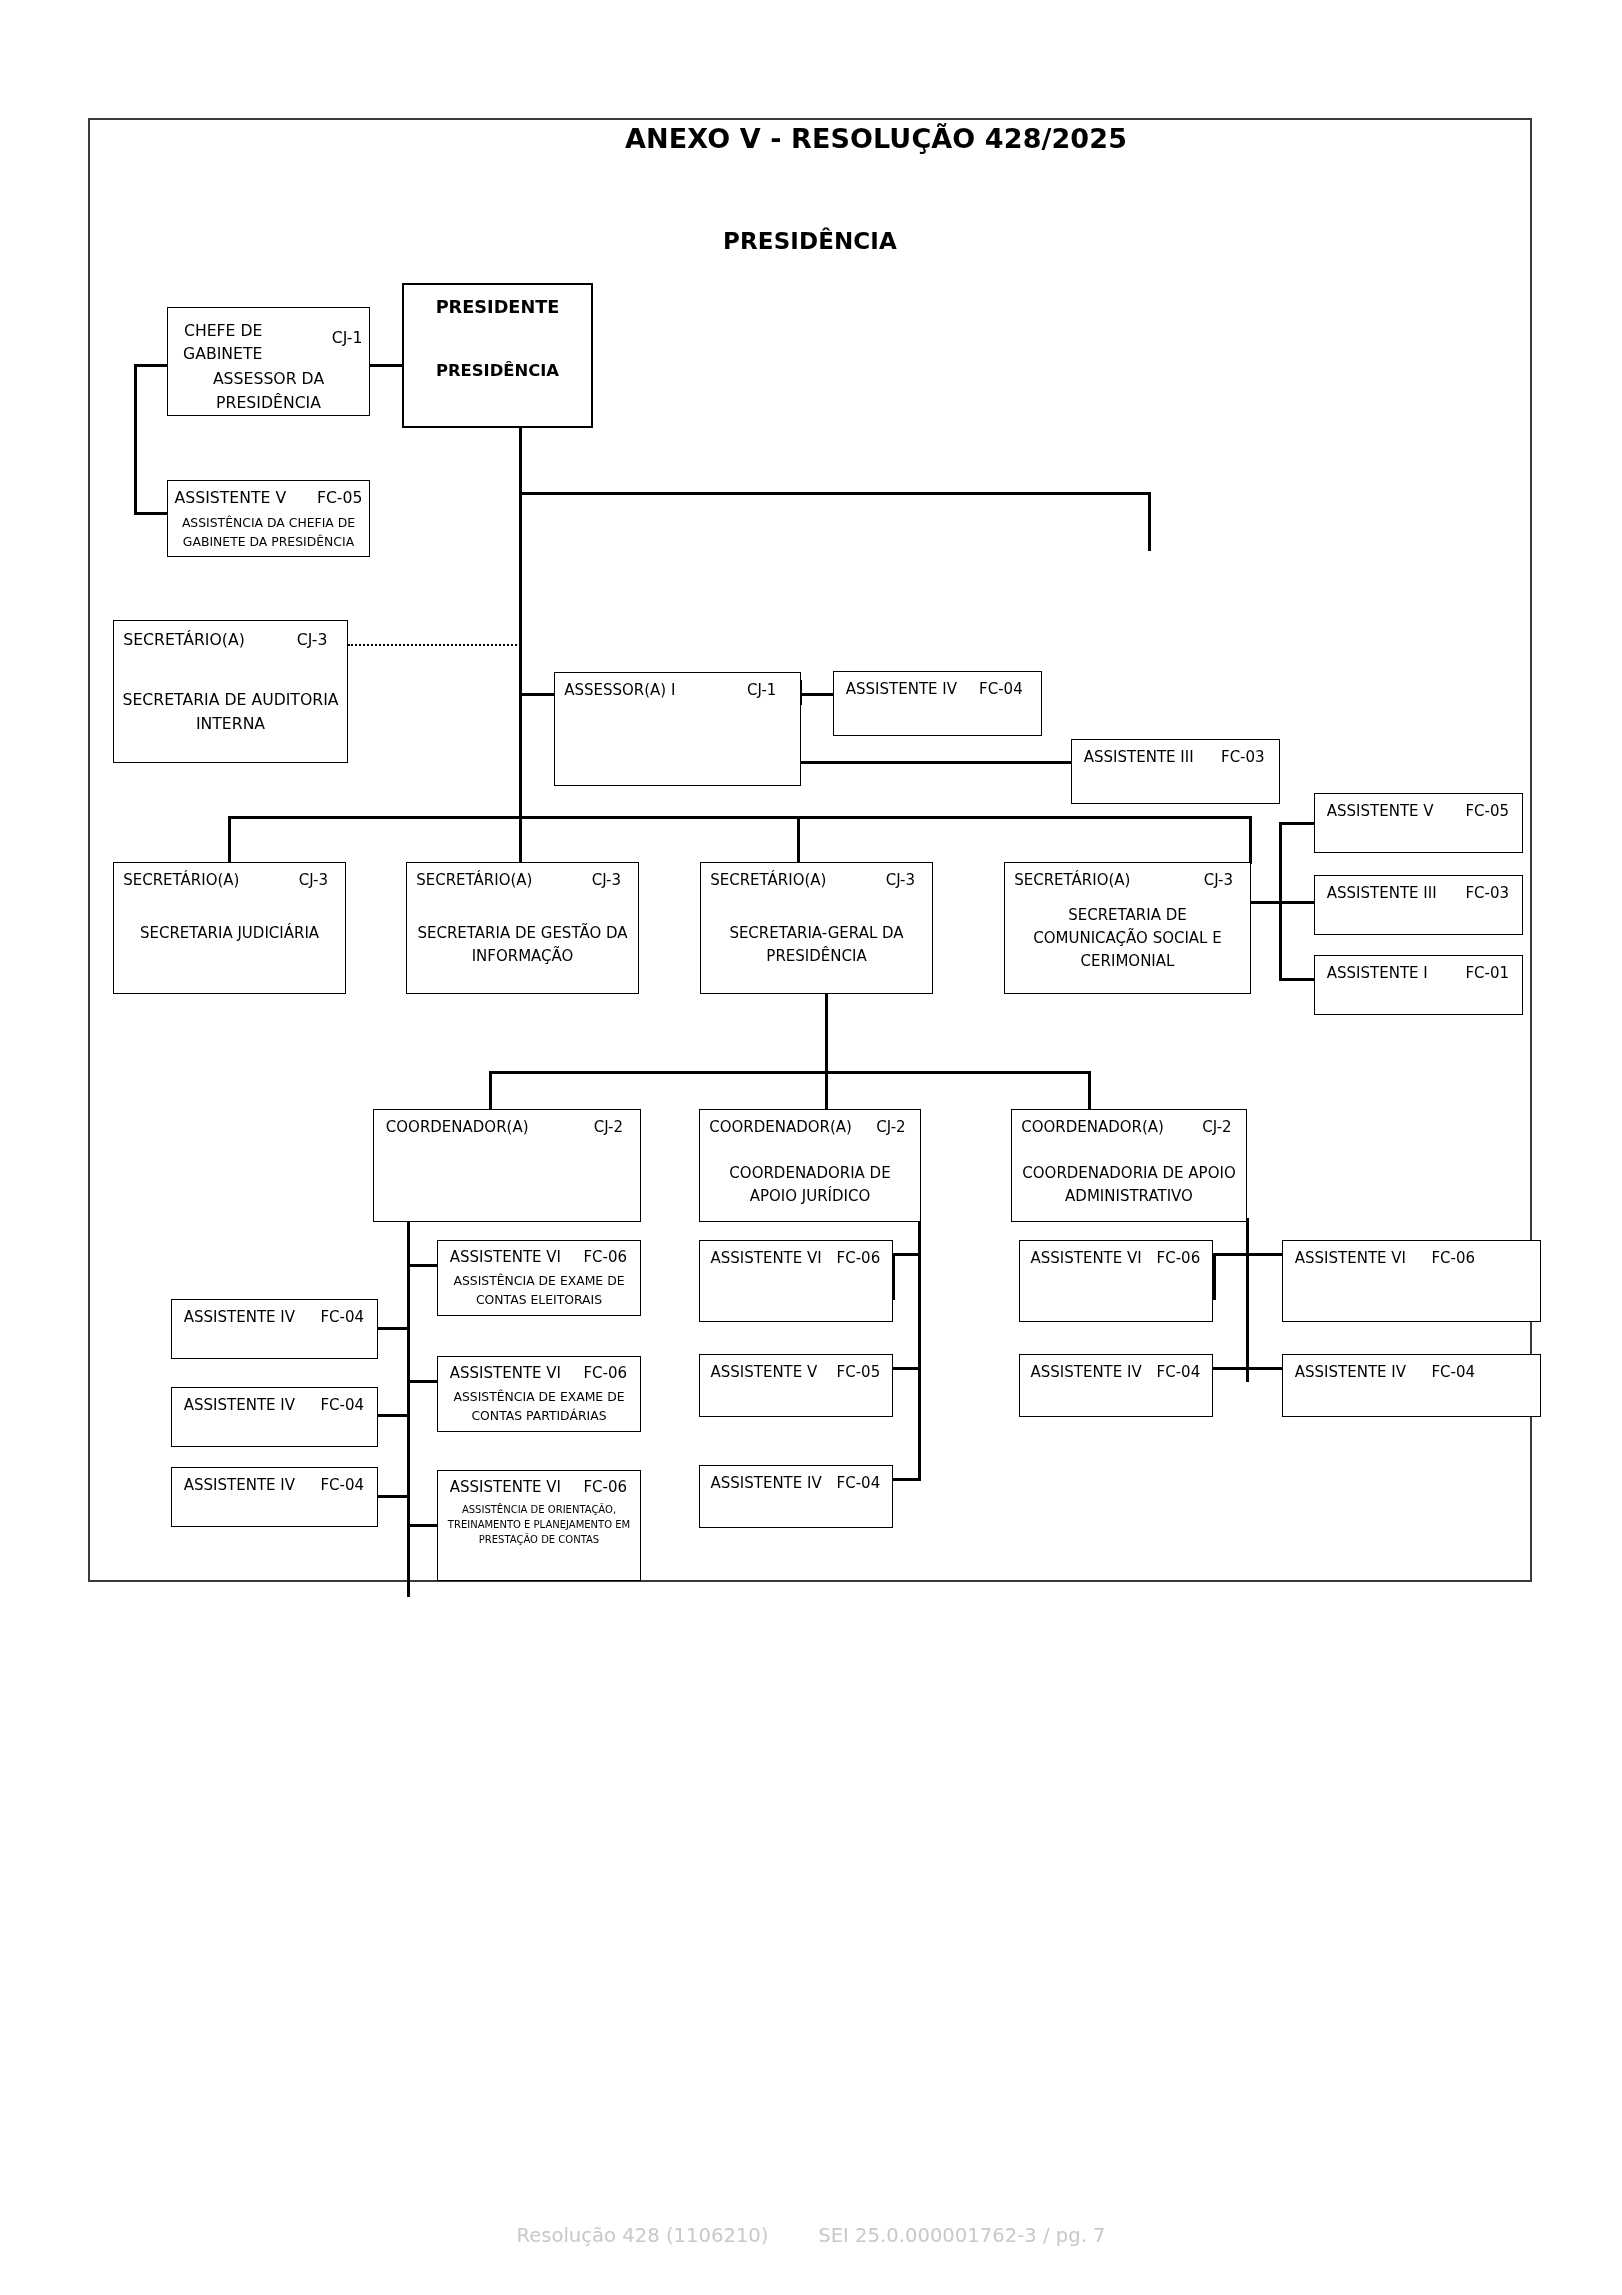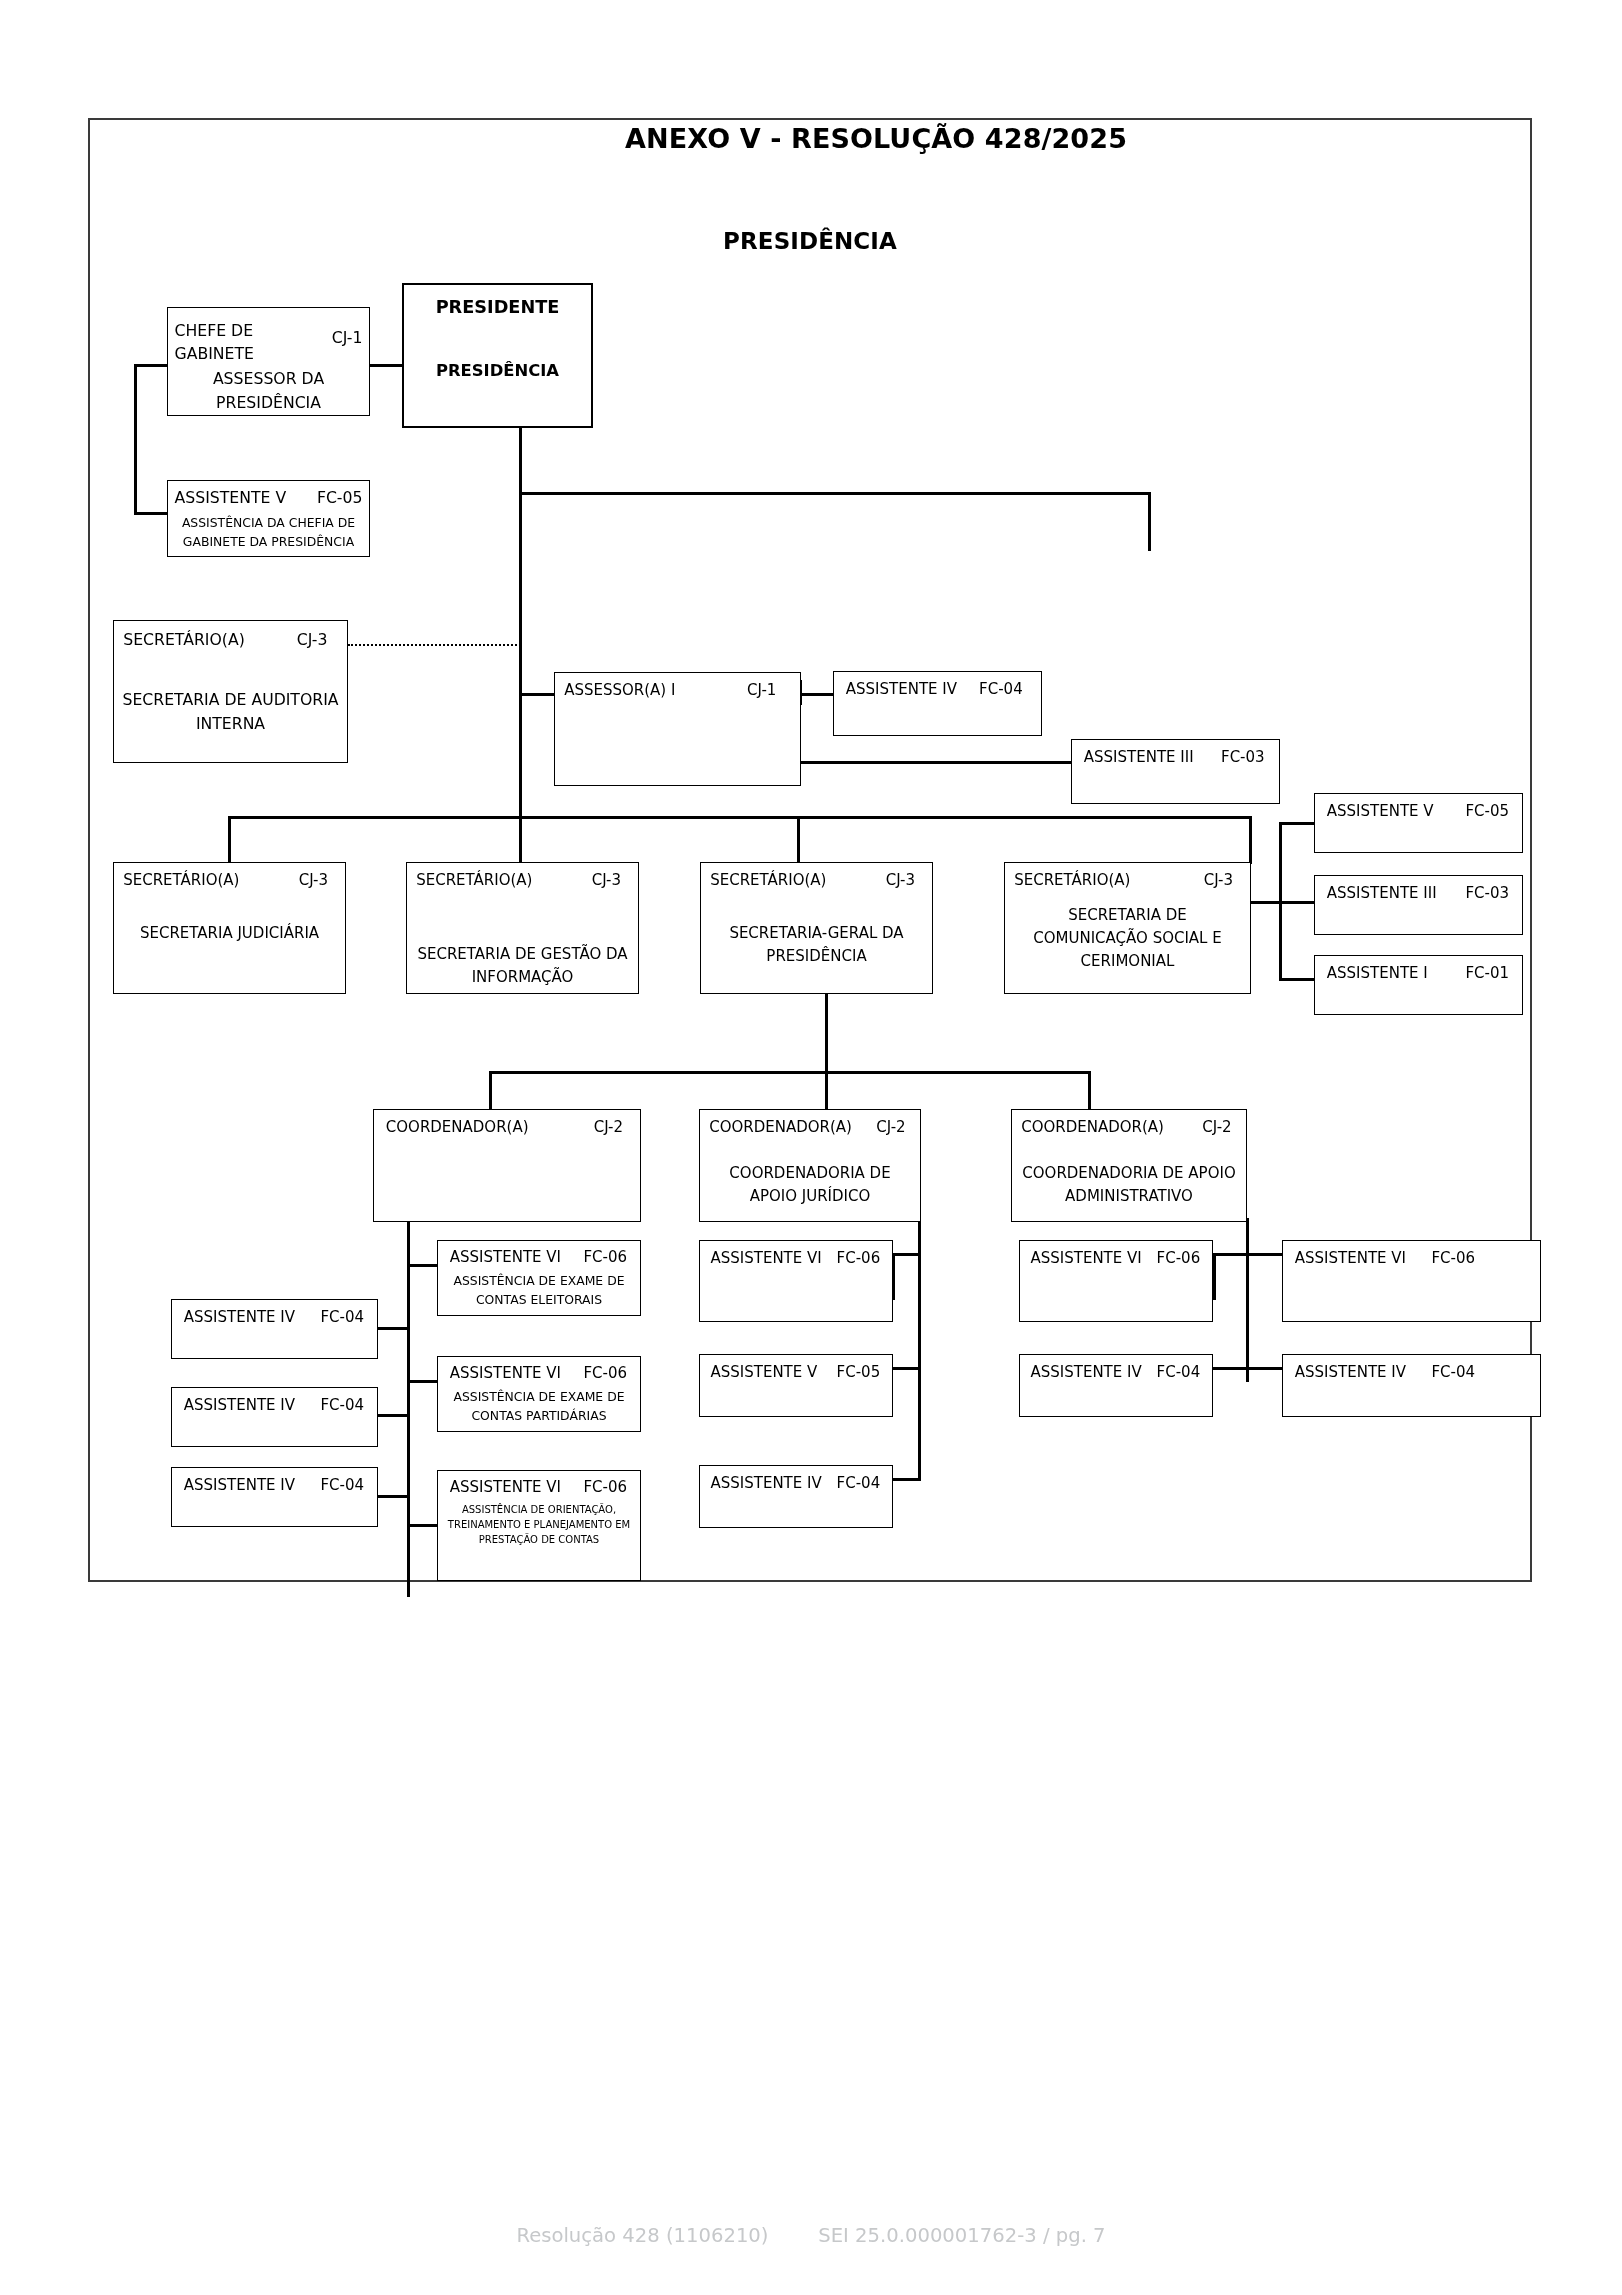--- a/index.html
+++ b/index.html
@@ -116,21 +116,21 @@
   <div class="ln lnh" style="left:1246px;top:1367px;width:36px;height:2.6px;"></div>
 
   <div class="box thick" style="left:402px;top:283px;width:191px;height:145px;">
     <div class="hdr" style="top:11.8px;font-size:17.7px;font-weight:bold;">
       <span>PRESIDENTE</span>
     </div>
     <div class="unit" style="top:74px;font-size:16.4px;font-weight:bold;">PRESIDÊNCIA</div>
   </div>
 
   <div class="box thin" style="left:167px;top:307px;width:203px;height:109px;">
-    <div class="hrow" style="top:10.5px;font-size:15.7px;">
+    <div class="hrow" style="top:10.5px;font-size:15.7px;text-align:right;">
       <span class="role" style="display:inline-block;width:88px;line-height:1.5;">CHEFE DE GABINETE</span>
       <span class="code" style="align-self:flex-start;padding-top:9.2px;">CJ-1</span>
     </div>
     <div class="unit" style="top:59px;font-size:15.7px;">ASSESSOR DA PRESIDÊNCIA</div>
   </div>
 
   <div class="box thin" style="left:167px;top:480px;width:203px;height:77px;">
     <div class="hrow" style="top:7.2px;font-size:15.7px;">
       <span class="role">ASSISTENTE V</span>
       <span class="code">FC-05</span>
@@ -174,21 +174,21 @@
       <span class="code">CJ-3</span>
     </div>
     <div class="unit" style="top:59px;font-size:15px;">SECRETARIA JUDICIÁRIA</div>
   </div>
 
   <div class="box thin" style="left:406px;top:862px;width:233px;height:132px;">
     <div class="hrow" style="top:7.9px;font-size:15px;left:9.2px;right:17px;">
       <span class="role">SECRETÁRIO(A)</span>
       <span class="code">CJ-3</span>
     </div>
-    <div class="unit" style="top:59px;font-size:15px;margin-top:21px;">SECRETARIA DE GESTÃO DA INFORMAÇÃO</div>
+    <div class="unit" style="top:59px;font-size:15px;">SECRETARIA DE GESTÃO DA INFORMAÇÃO</div>
   </div>
 
   <div class="box thin" style="left:700px;top:862px;width:233px;height:132px;">
     <div class="hrow" style="top:7.9px;font-size:15px;left:9.2px;right:17px;">
       <span class="role">SECRETÁRIO(A)</span>
       <span class="code">CJ-3</span>
     </div>
     <div class="unit" style="top:59px;font-size:15px;">SECRETARIA-GERAL DA PRESIDÊNCIA</div>
   </div>
 

